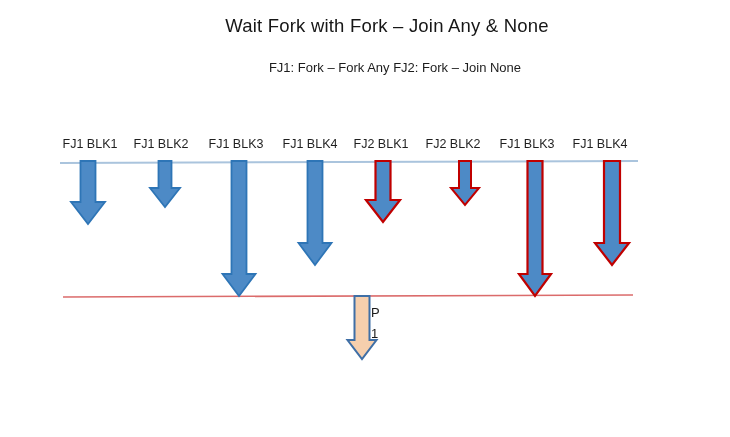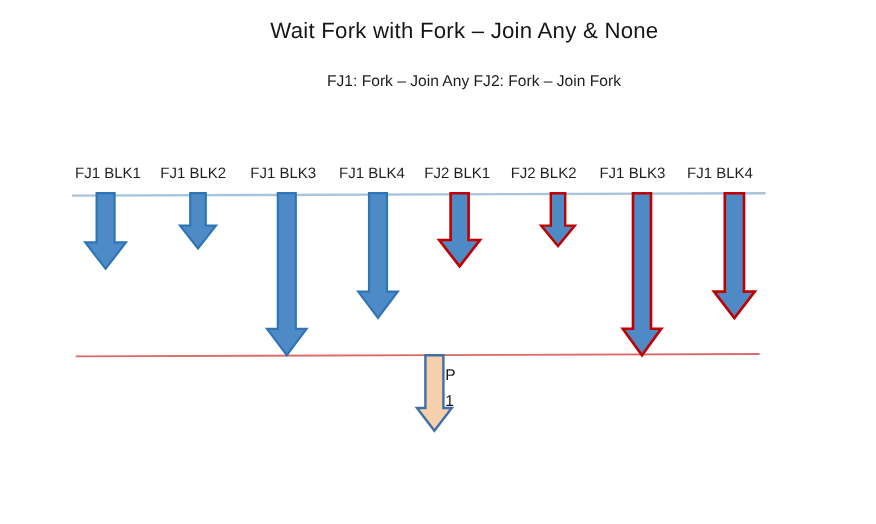--- a/index.html
+++ b/index.html
@@ -43,21 +43,21 @@
     font-family: "Liberation Sans", sans-serif;
     font-size: 13px;
     fill: #1a1a1a;
   }
 </style>
 </head>
 <body>
 
 <div class="stage">
   <div class="title">Wait Fork with Fork – Join Any &amp; None</div>
-  <div class="subtitle">FJ1: Fork – Join Any FJ2: Fork – Join Fork</div>
+  <div class="subtitle">FJ1: Fork – Fork Any FJ2: Fork – Join None</div>
   <svg class="diagram" xmlns="http://www.w3.org/2000/svg" id="diagram-svg" width="730" height="437" viewBox="0 0 730 437">
       <line x1="60" y1="163" x2="638" y2="161" stroke="#aac4dd" stroke-width="2"></line>
       <line x1="63" y1="297" x2="633" y2="295" stroke="#db6b6b" stroke-width="1.6"></line>
       <path d="M 80.5 161 L 95.5 161 L 95.5 202 L 105 202 L 88 224 L 71 202 L 80.5 202 Z" fill="#4d8ac6" stroke="#2e75b6" stroke-width="1.8" stroke-linejoin="miter"></path>
       <text x="90" y="148" text-anchor="middle" class="block-label">FJ1 BLK1</text>
       <path d="M 158.5 161 L 171.5 161 L 171.5 188 L 180 188 L 165 207 L 150 188 L 158.5 188 Z" fill="#4d8ac6" stroke="#2e75b6" stroke-width="1.8" stroke-linejoin="miter"></path>
       <text x="161" y="148" text-anchor="middle" class="block-label">FJ1 BLK2</text>
       <path d="M 231.5 161 L 246.5 161 L 246.5 274 L 255.5 274 L 239 296 L 222.5 274 L 231.5 274 Z" fill="#4d8ac6" stroke="#2e75b6" stroke-width="1.8" stroke-linejoin="miter"></path>
       <text x="236" y="148" text-anchor="middle" class="block-label">FJ1 BLK3</text>
       <path d="M 307.5 161 L 322.5 161 L 322.5 243 L 331.5 243 L 315 265 L 298.5 243 L 307.5 243 Z" fill="#4d8ac6" stroke="#2e75b6" stroke-width="1.8" stroke-linejoin="miter"></path>

